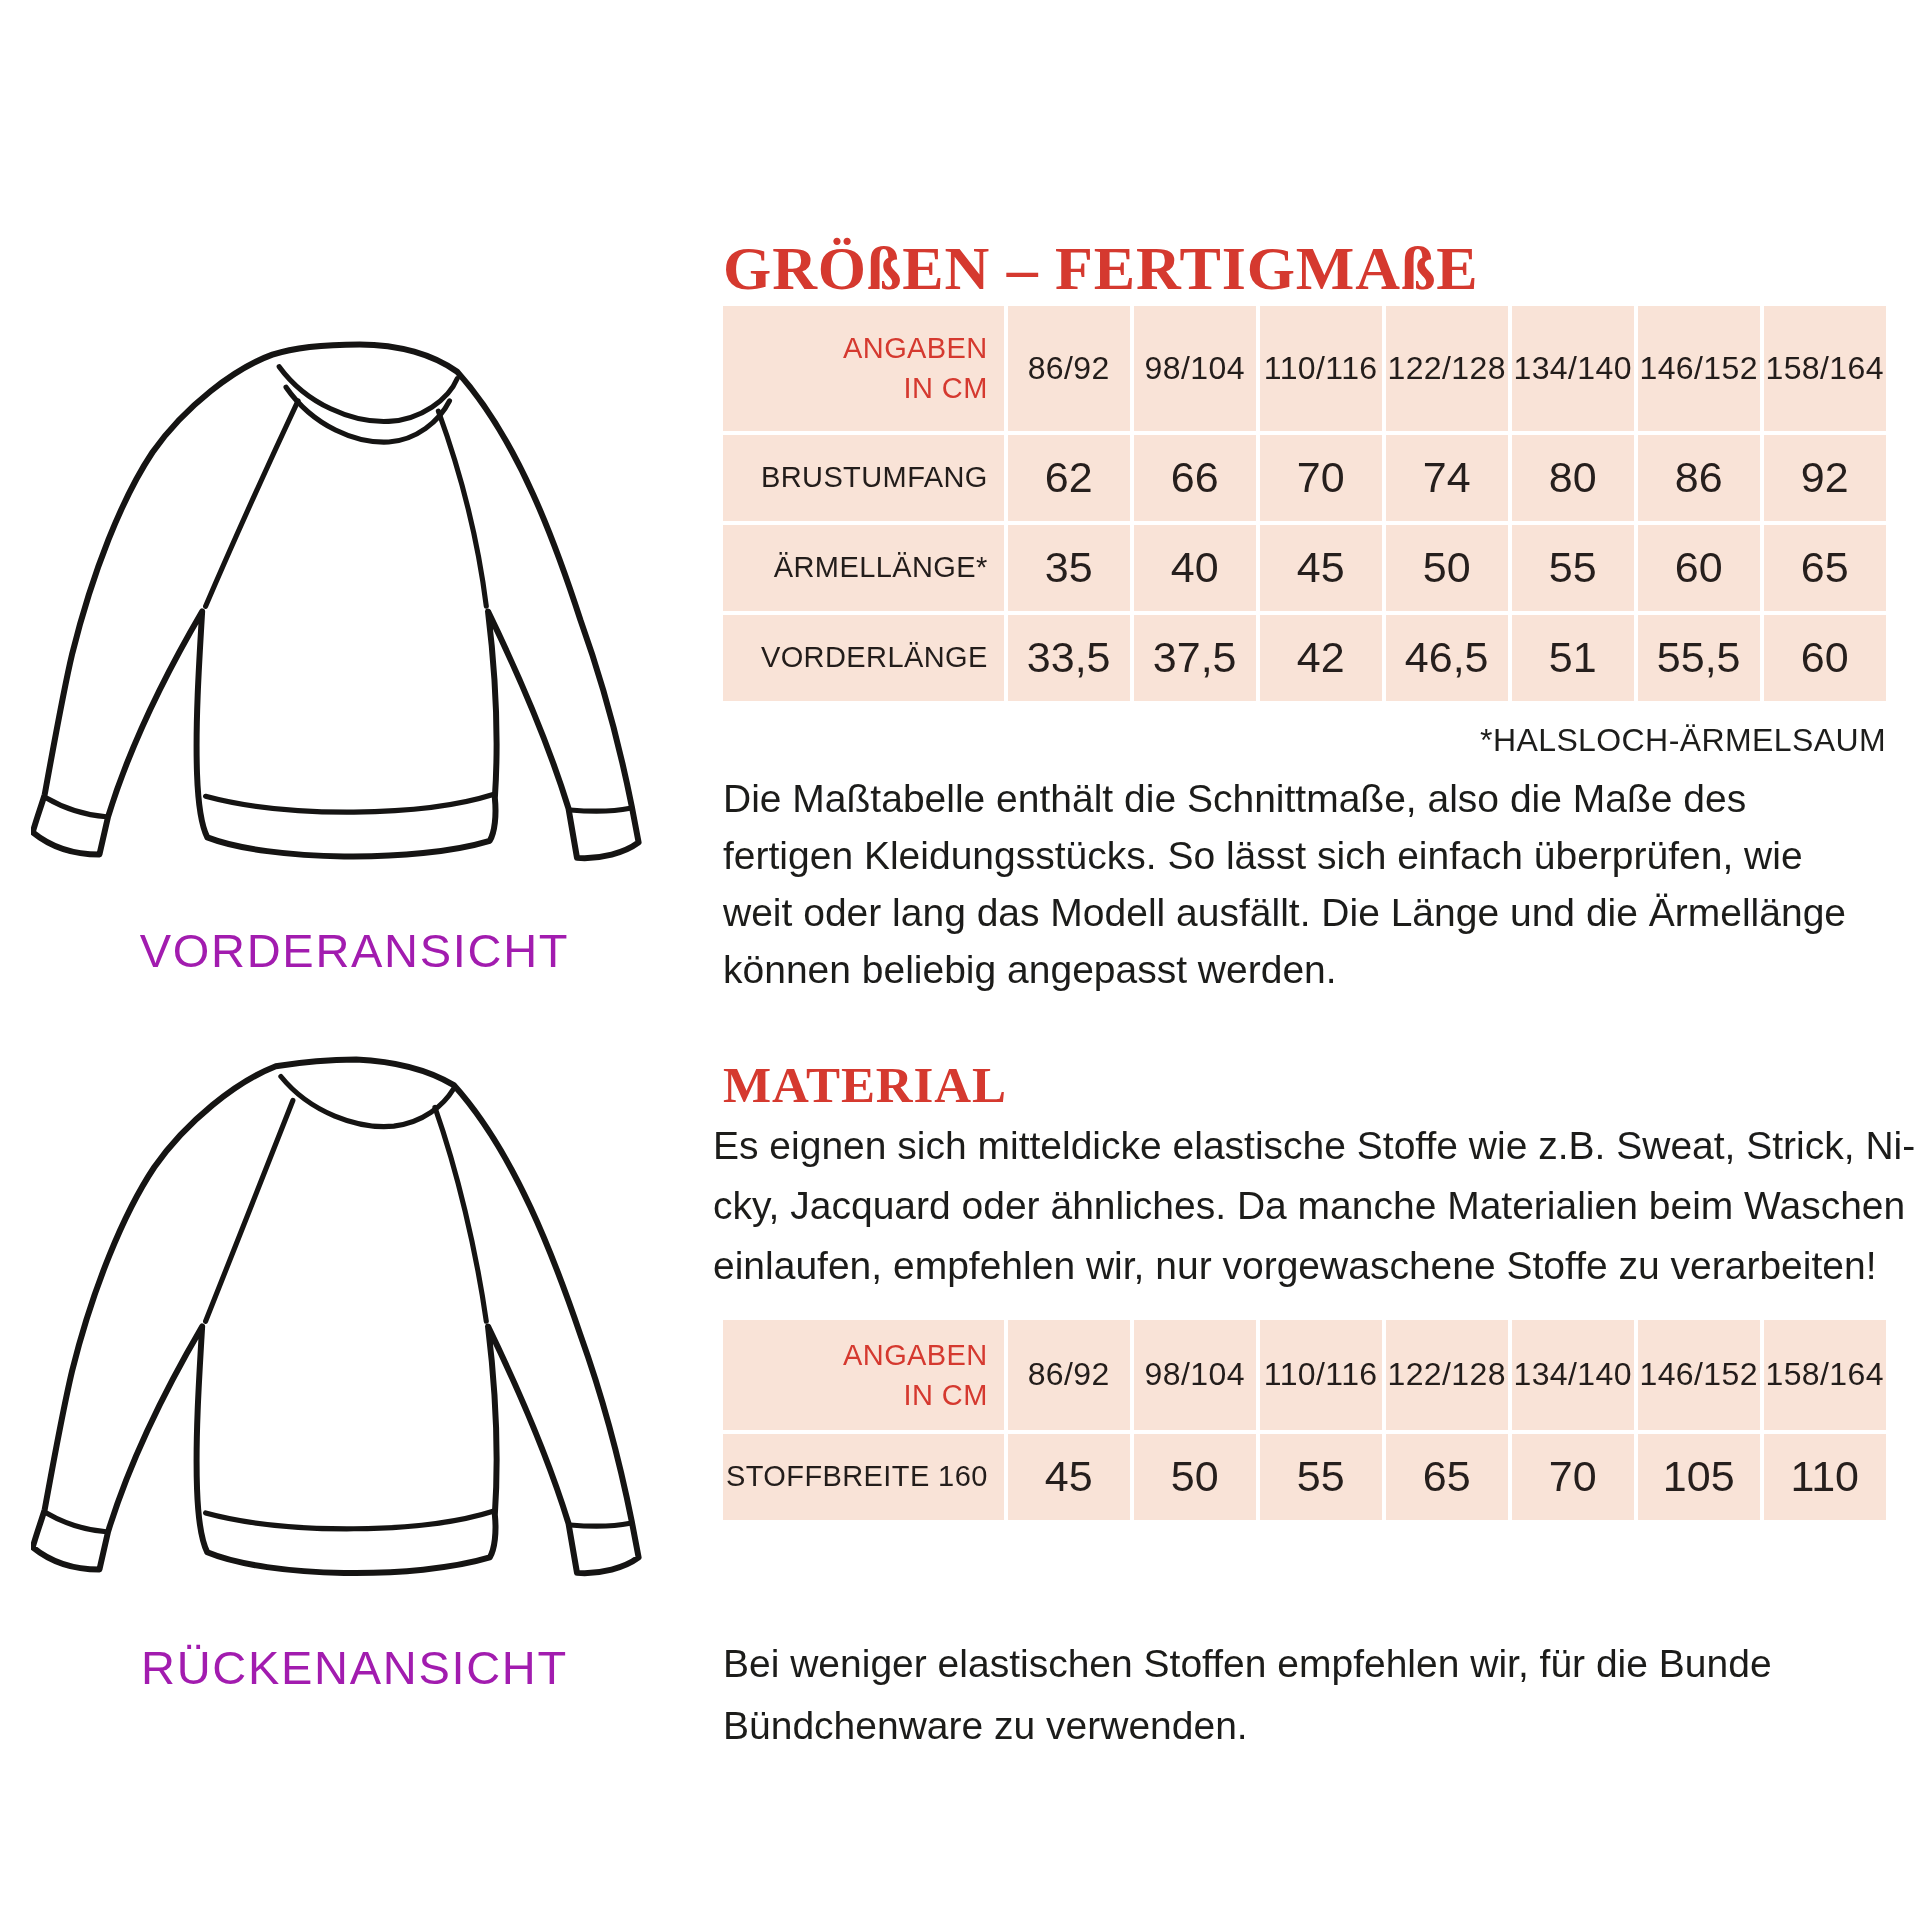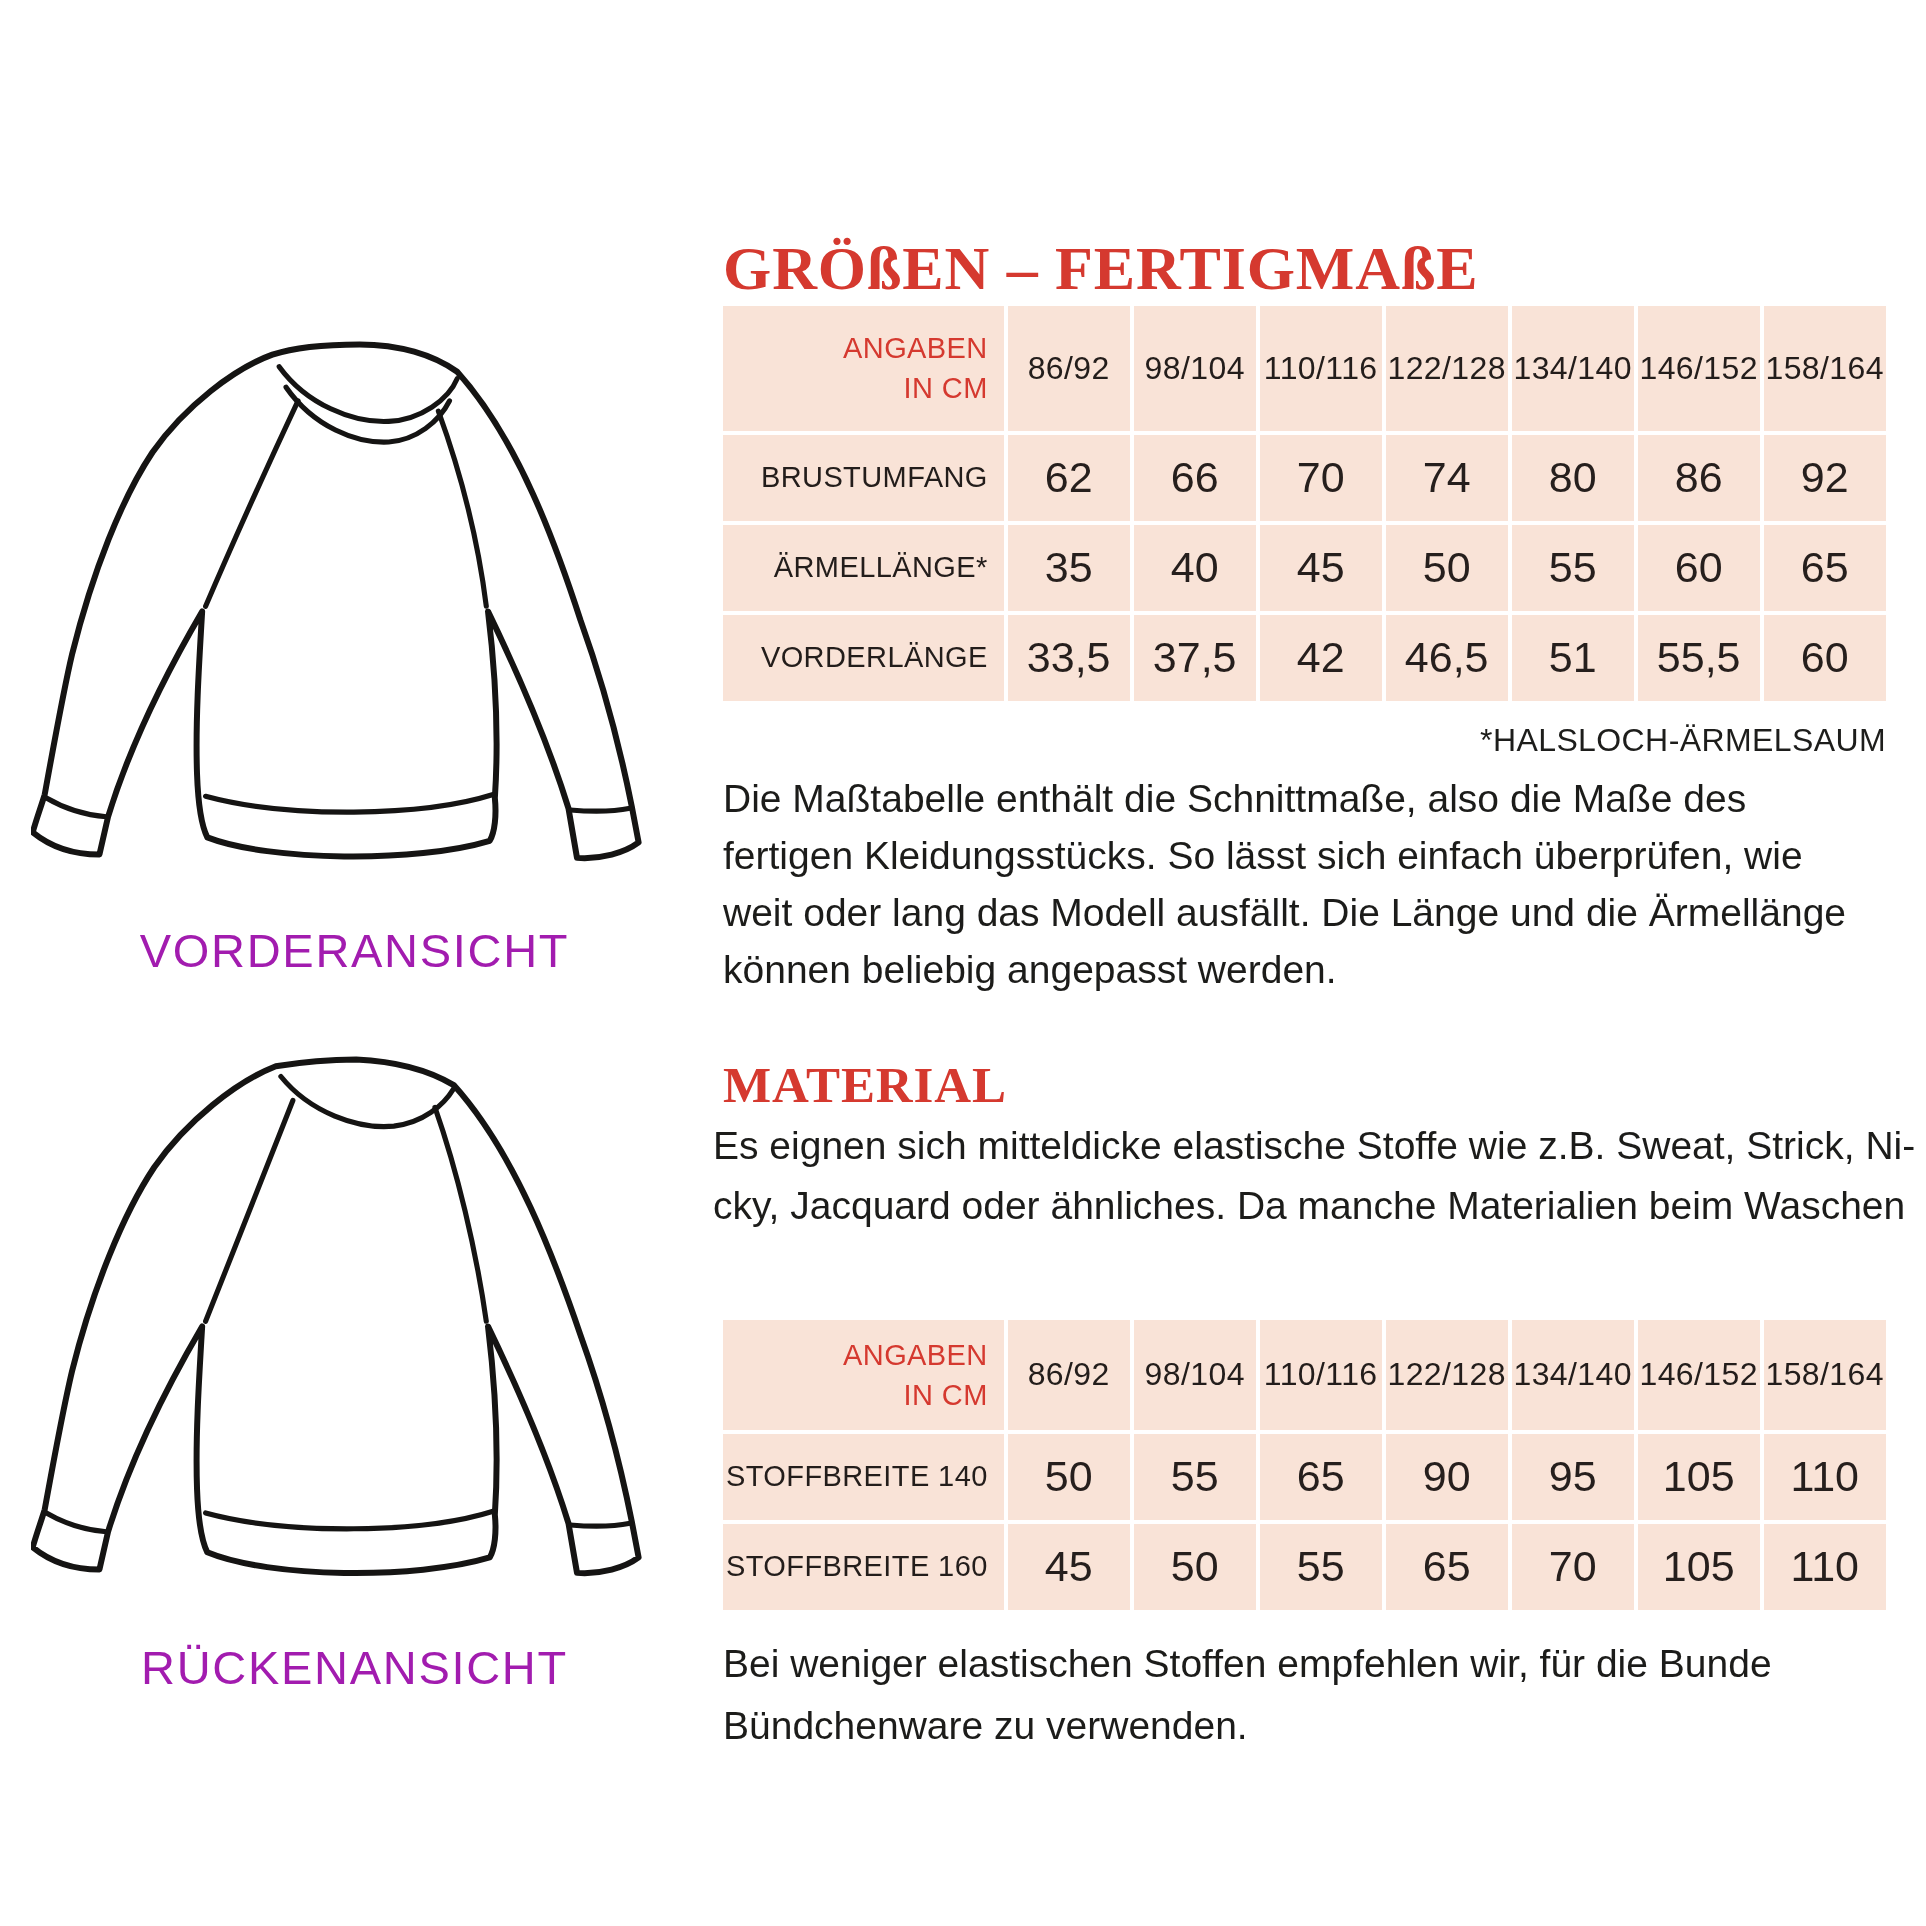--- a/index.html
+++ b/index.html
@@ -223,49 +223,40 @@
   <div class="pline">fertigen Kleidungsstücks. So lässt sich einfach überprüfen, wie</div>
   <div class="pline">weit oder lang das Modell ausfällt. Die Länge und die Ärmellänge</div>
   <div class="pline">können beliebig angepasst werden.</div>
 </div>
 
 <div class="abs section-title" style="left:723px; top:1056px; font-size:51px;">MATERIAL</div>
 
 <div class="abs para para-2" style="left:713px; top:1116px;">
   <div class="pline">Es eignen sich mitteldicke elastische Stoffe wie z.B.  Sweat, Strick, Ni-</div>
   <div class="pline">cky, Jacquard oder ähnliches. Da manche Materialien beim Waschen</div>
+  <div class="pline">einlaufen, empfehlen wir, nur vorgewaschene Stoffe zu verarbeiten!</div>
 </div>
 
 <div class="abs tbl-wrap" style="left:723px; top:1320px;">
   <table class="mtable">
     <tbody>
         <tr class="hdr-row-2">
       <td class="lbl hdr-lbl">
         <div>ANGABEN</div>
         <div>IN CM</div>
       </td>
       <td class="size-col">86/92</td>
       <td class="size-col">98/104</td>
       <td class="size-col">110/116</td>
       <td class="size-col">122/128</td>
       <td class="size-col">134/140</td>
       <td class="size-col">146/152</td>
       <td class="size-col">158/164</td>
     </tr>
     <tr class="data-row">
-      <td class="lbl">STOFFBREITE 140</td>
-      <td class="val">50</td>
-      <td class="val">55</td>
-      <td class="val">65</td>
-      <td class="val">90</td>
-      <td class="val">95</td>
-      <td class="val">105</td>
-      <td class="val">110</td>
-    </tr>
-    <tr class="data-row">
       <td class="lbl">STOFFBREITE 160</td>
       <td class="val">45</td>
       <td class="val">50</td>
       <td class="val">55</td>
       <td class="val">65</td>
       <td class="val">70</td>
       <td class="val">105</td>
       <td class="val">110</td>
     </tr>
   </tbody>

